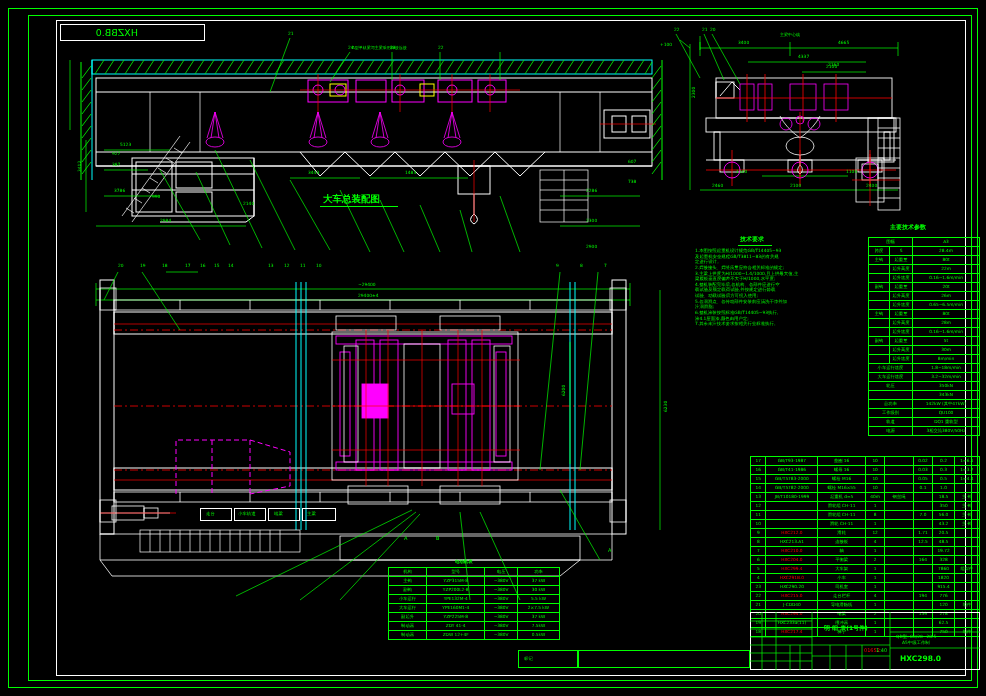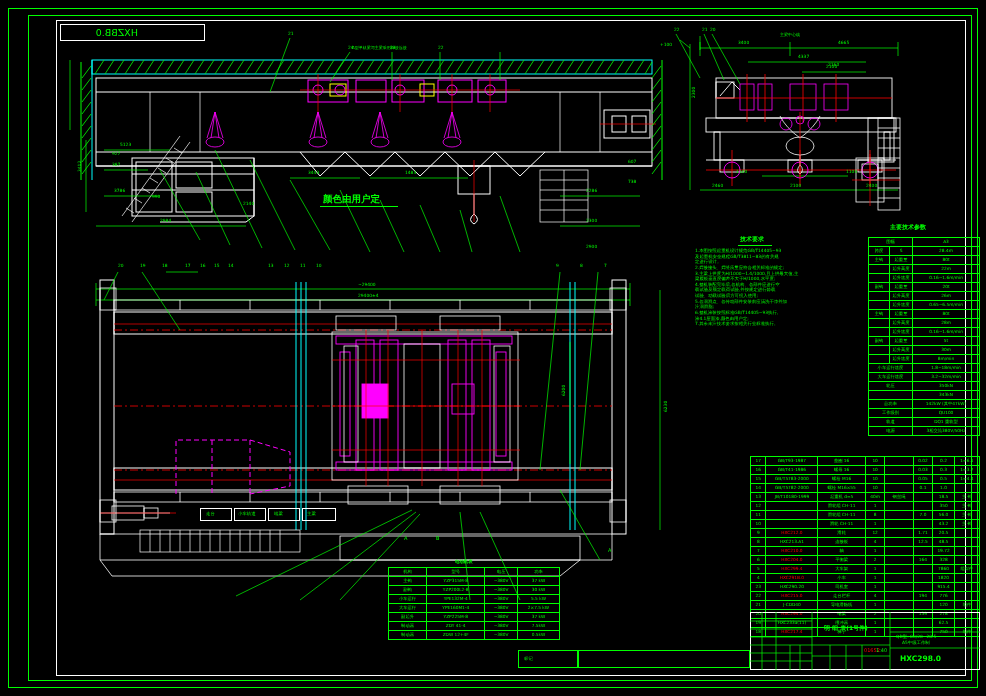--- a/index.html
+++ b/index.html
@@ -262,21 +262,21 @@
   <div class="txt" style="left:586px;top:189px;">2286</div>
   <div class="txt" style="left:586px;top:219px;">2300</div>
   <div class="txt" style="left:78px;top:172px;transform:rotate(-90deg);transform-origin:left top;">3412</div>
   <div class="txt" style="left:152px;top:195px;">990</div>
   <div class="txt" style="left:112px;top:152px;">927</div>
   <div class="txt" style="left:628px;top:160px;">607</div>
   <div class="txt" style="left:628px;top:180px;">738</div>
   <div class="txt" style="left:586px;top:245px;">2900</div>
   <div class="txt" style="left:243px;top:202px;">2140</div>
 
-  <div class="txt txt9 cn" style="left:323px;top:194px;color:#00ff00;font-weight:bold;">颜色由用户定</div>
+  <div class="txt txt9 cn" style="left:323px;top:194px;color:#00ff00;font-weight:bold;">大车总装配图</div>
   <div class="hl" style="left:320px;top:206px;width:78px;"></div>
 
   <div class="txt" style="left:288px;top:32px;">21</div>
   <div class="txt" style="left:348px;top:46px;">24</div>
   <div class="txt" style="left:390px;top:46px;">23</div>
   <div class="txt" style="left:438px;top:46px;">22</div>
   <div class="txt cn" style="left:352px;top:46px;font-size:4px;">A型单轨梁与主梁采用焊接连接</div>
 
   <div class="txt" style="left:118px;top:264px;">20</div>
   <div class="txt" style="left:140px;top:264px;">19</div>

